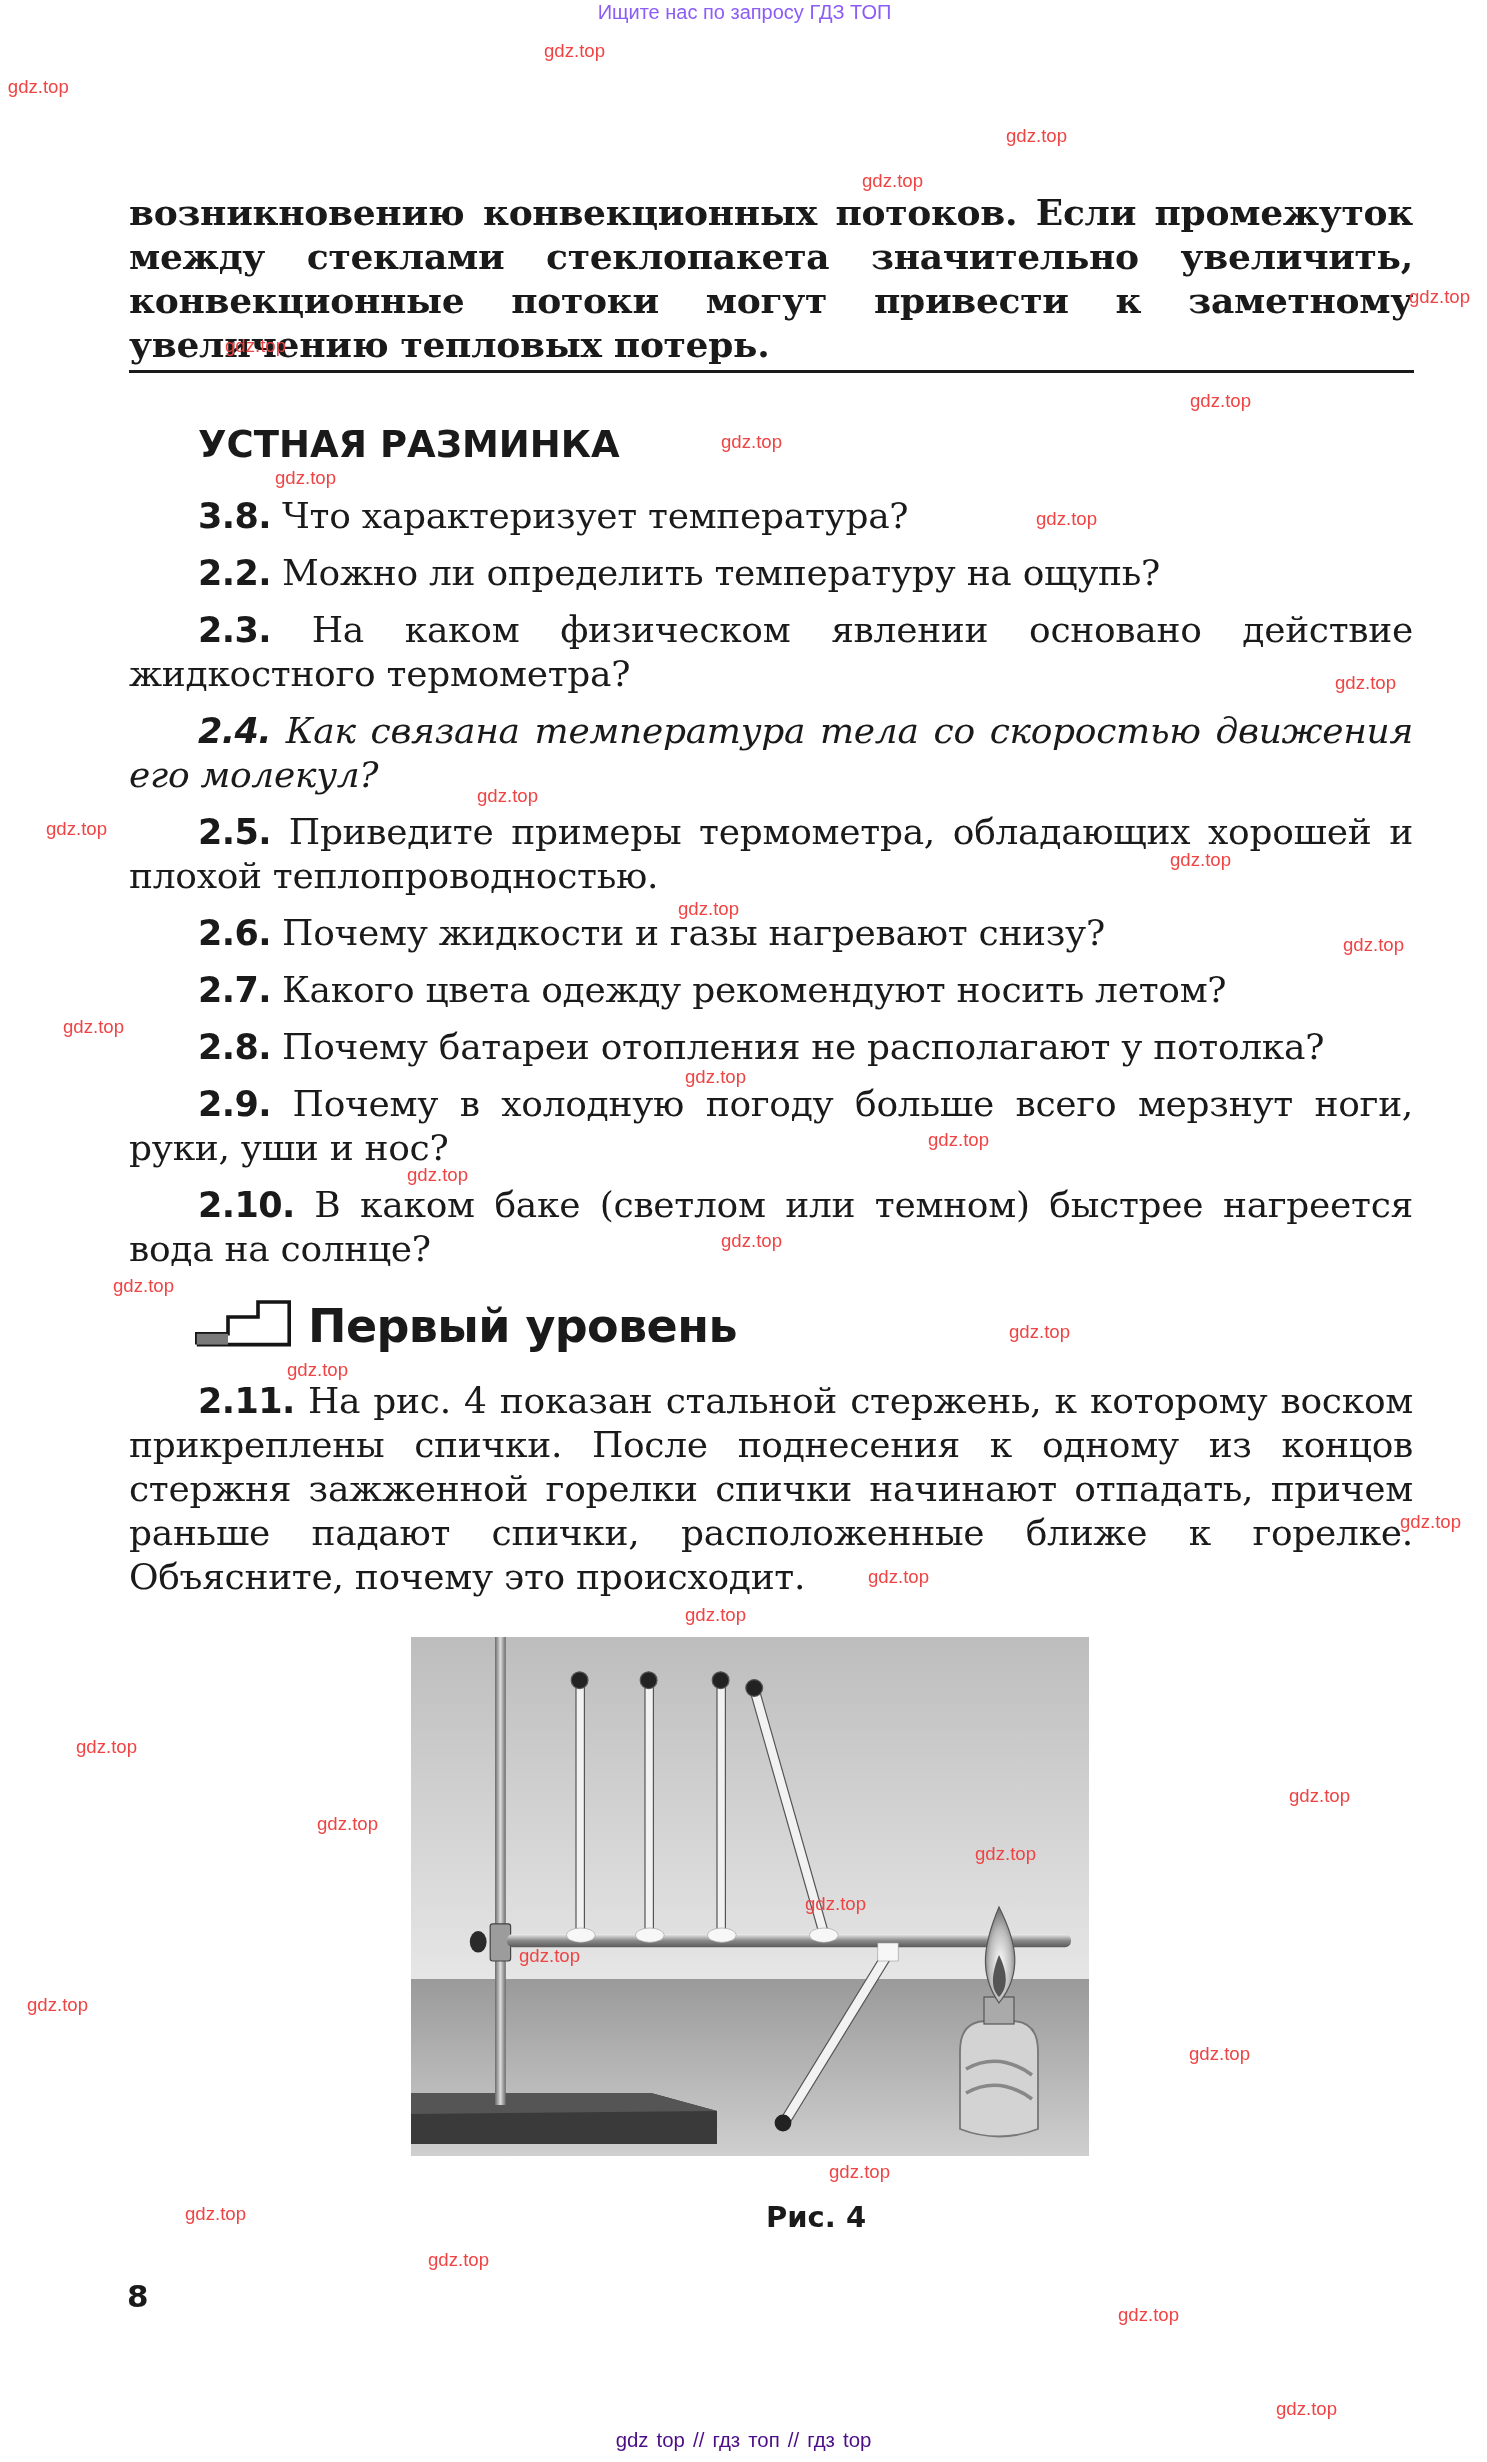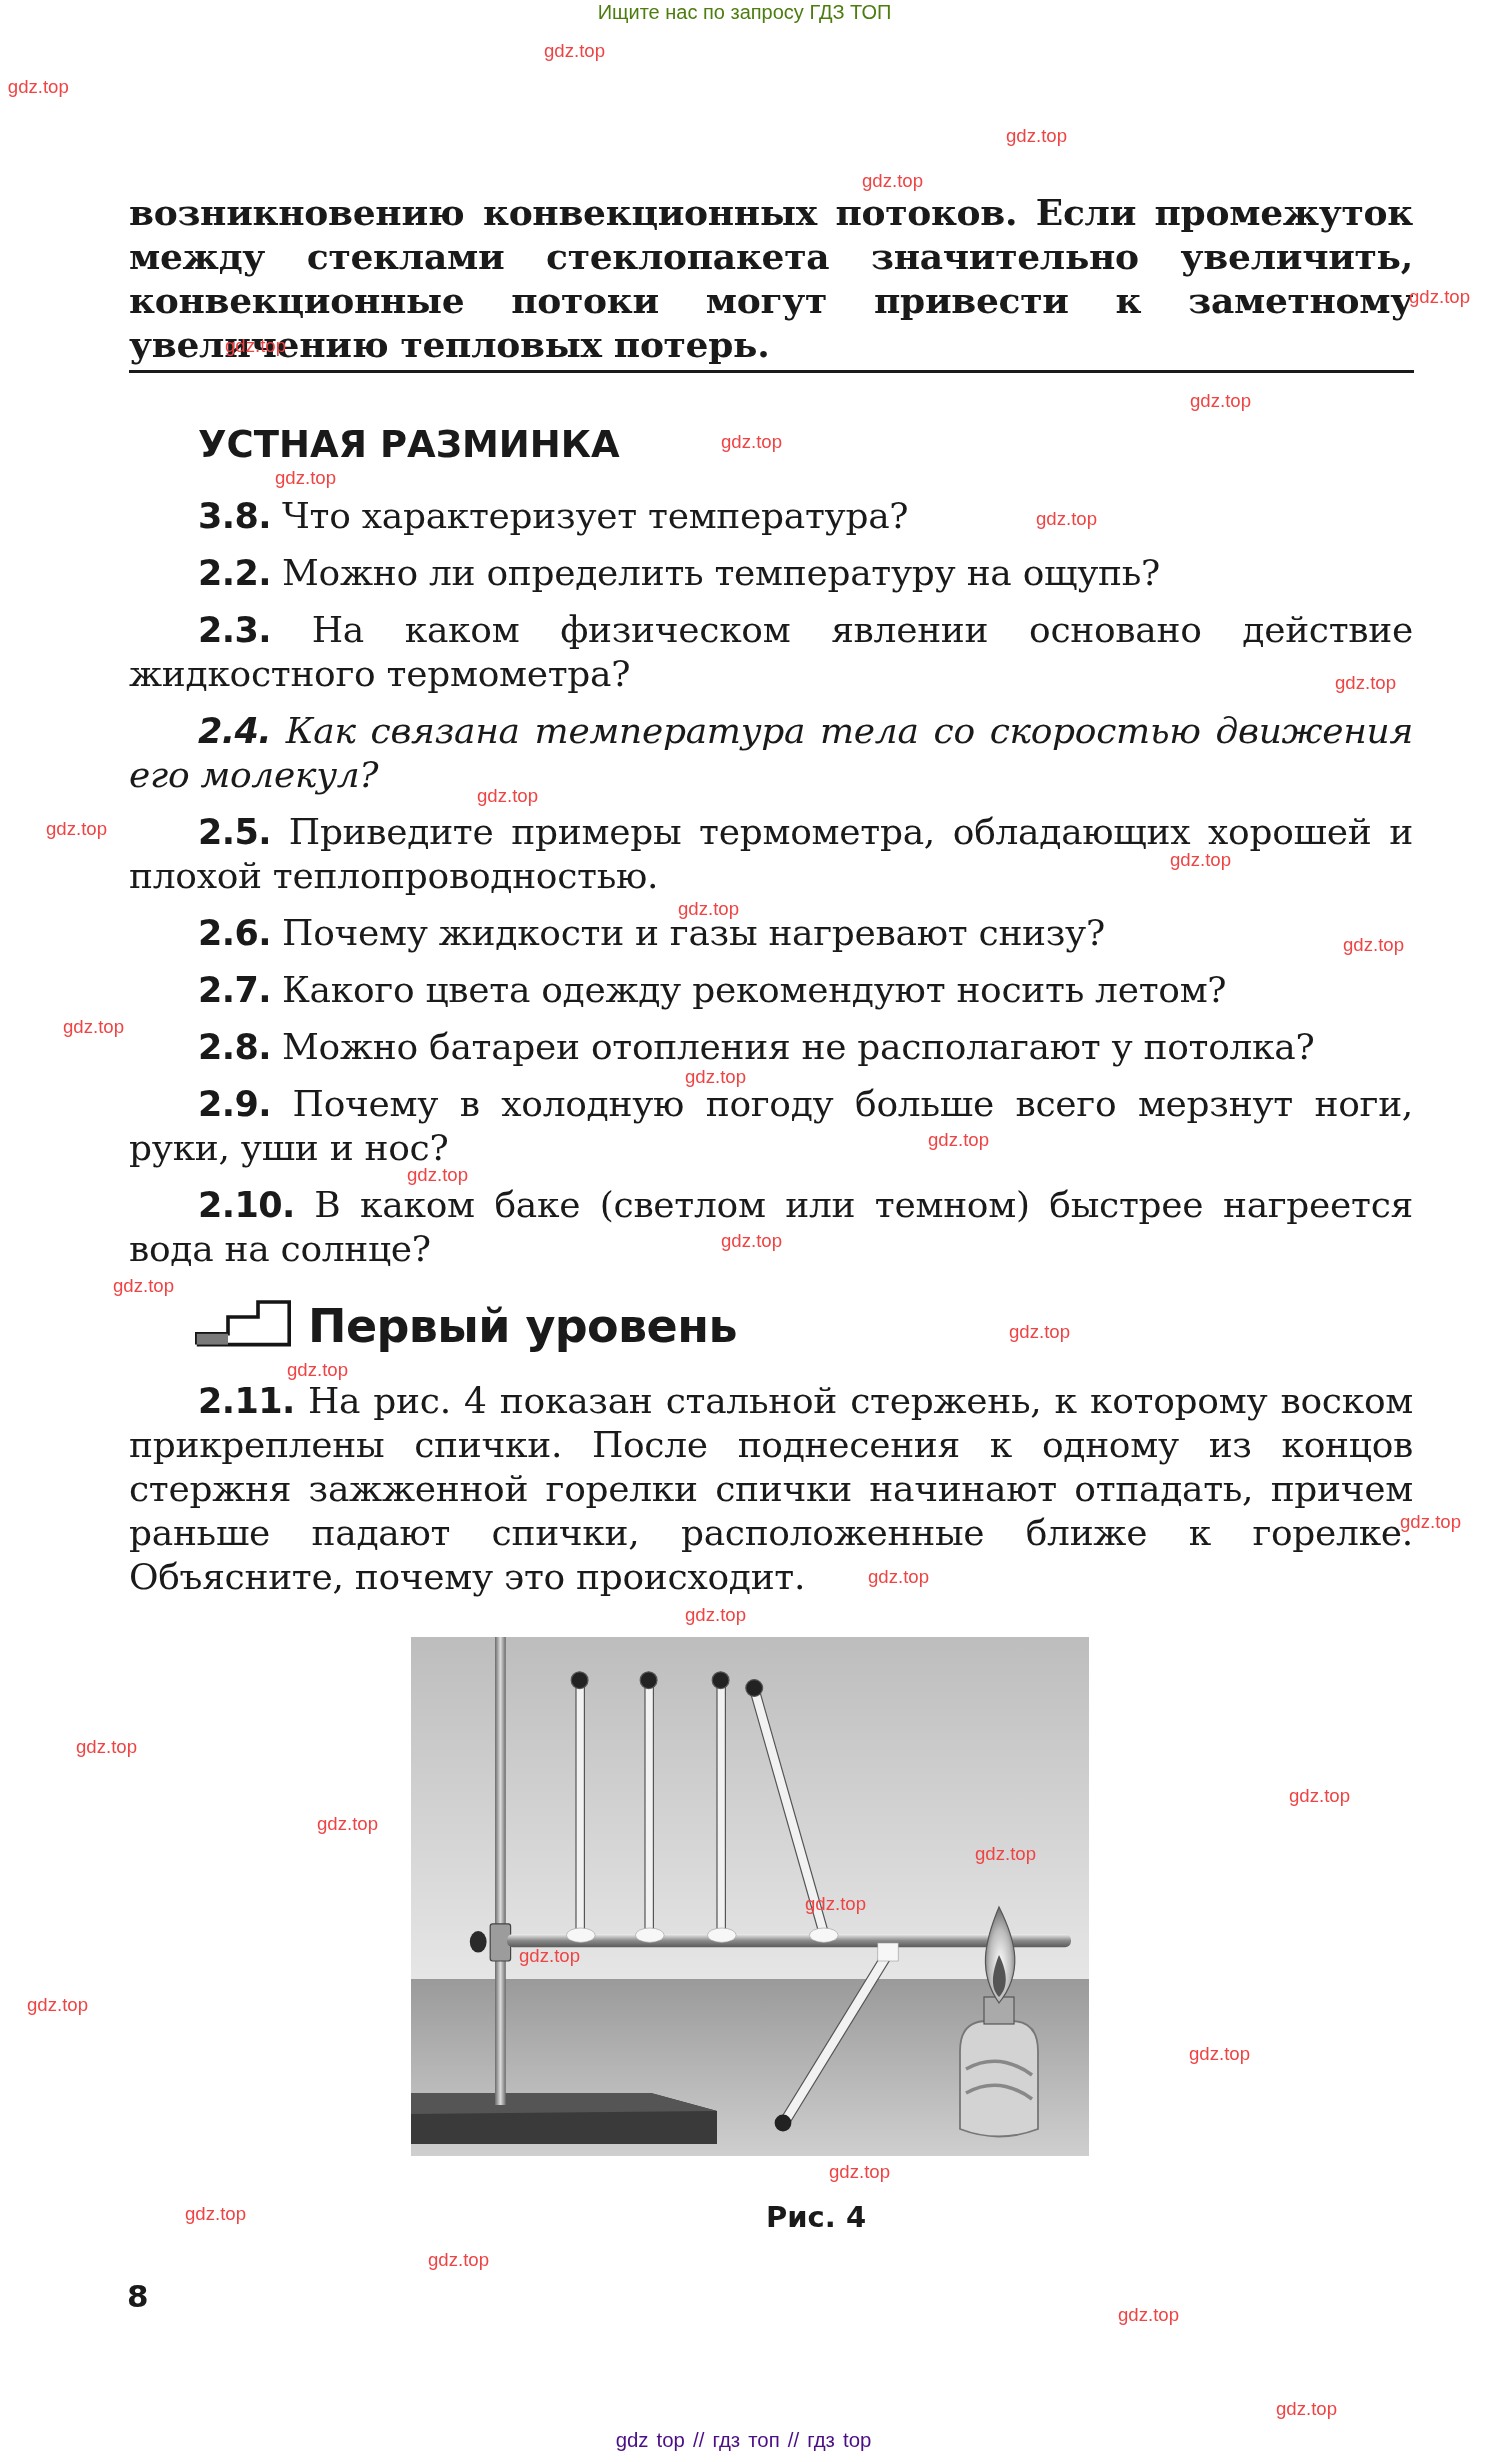--- a/index.html
+++ b/index.html
@@ -3,21 +3,21 @@
 <meta charset="utf-8">
 <style>
   html, body { margin: 0; padding: 0; }
   body {
     width: 1487px; height: 2462px; position: relative; overflow: hidden;
     background: #ffffff; color: #1a1a1a;
     font-family: "DejaVu Serif", "Liberation Serif", serif;
   }
   .top-banner {
     position: absolute; left: 2px; right: 0; top: 1.2px; text-align: center;
-    font-family: "Liberation Sans", sans-serif; font-size: 20px; color: #4d7c0f;
+    font-family: "Liberation Sans", sans-serif; font-size: 20px; color: #8b5cf6;
   }
   .bottom-banner {
     position: absolute; left: 0; right: 0; top: 2429px; text-align: center;
     font-family: "Liberation Sans", sans-serif; font-size: 20.4px; color: #4b0e86;
     word-spacing: 2.4px;
   }
   .wm {
     position: absolute; font-family: "Liberation Sans", sans-serif;
     font-size: 18.6px; color: #ef4444; white-space: nowrap;
   }
@@ -72,21 +72,21 @@
 
 <div class="section-title">УСТНАЯ РАЗМИНКА</div>
 
 <div class="q" style="top:494px;"><span class="num">3.8.</span> <span>Что характеризует температура?</span></div>
 <div class="q" style="top:551px;"><span class="num">2.2.</span> <span>Можно ли определить температуру на ощупь?</span></div>
 <div class="q" style="top:608px;"><span class="num">2.3.</span> <span>На каком физическом явлении основано действие жидкостного термометра?</span></div>
 <div class="q" style="top:709px;font-style:italic;"><span class="num">2.4.</span> <span>Как связана температура тела со скоростью движения его молекул?</span></div>
 <div class="q" style="top:810px;"><span class="num">2.5.</span> <span>Приведите примеры термометра, обладающих хорошей и плохой теплопроводностью.</span></div>
 <div class="q" style="top:911px;"><span class="num">2.6.</span> <span>Почему жидкости и газы нагревают снизу?</span></div>
 <div class="q" style="top:968px;"><span class="num">2.7.</span> <span>Какого цвета одежду рекомендуют носить летом?</span></div>
-<div class="q" style="top:1025px;"><span class="num">2.8.</span> <span>Можно батареи отопления не располагают у потолка?</span></div>
+<div class="q" style="top:1025px;"><span class="num">2.8.</span> <span>Почему батареи отопления не располагают у потолка?</span></div>
 <div class="q" style="top:1082px;"><span class="num">2.9.</span> <span>Почему в холодную погоду больше всего мерзнут ноги, руки, уши и нос?</span></div>
 <div class="q" style="top:1183px;"><span class="num">2.10.</span> <span>В каком баке (светлом или темном) быстрее нагреется вода на солнце?</span></div>
 
 <div class="level">
   <svg class="level-icon" viewBox="0 0 160 80">
     <polyline points="3,76 3,58 55,58 55,30 105,30 105,5 157,5 157,76 3,76" fill="none" stroke="#151515" stroke-width="6"></polyline>
     <rect x="3" y="58" width="52" height="18" fill="#7a7a7a"></rect>
   </svg>
   <span class="level-title">Первый уровень</span>
 </div>

